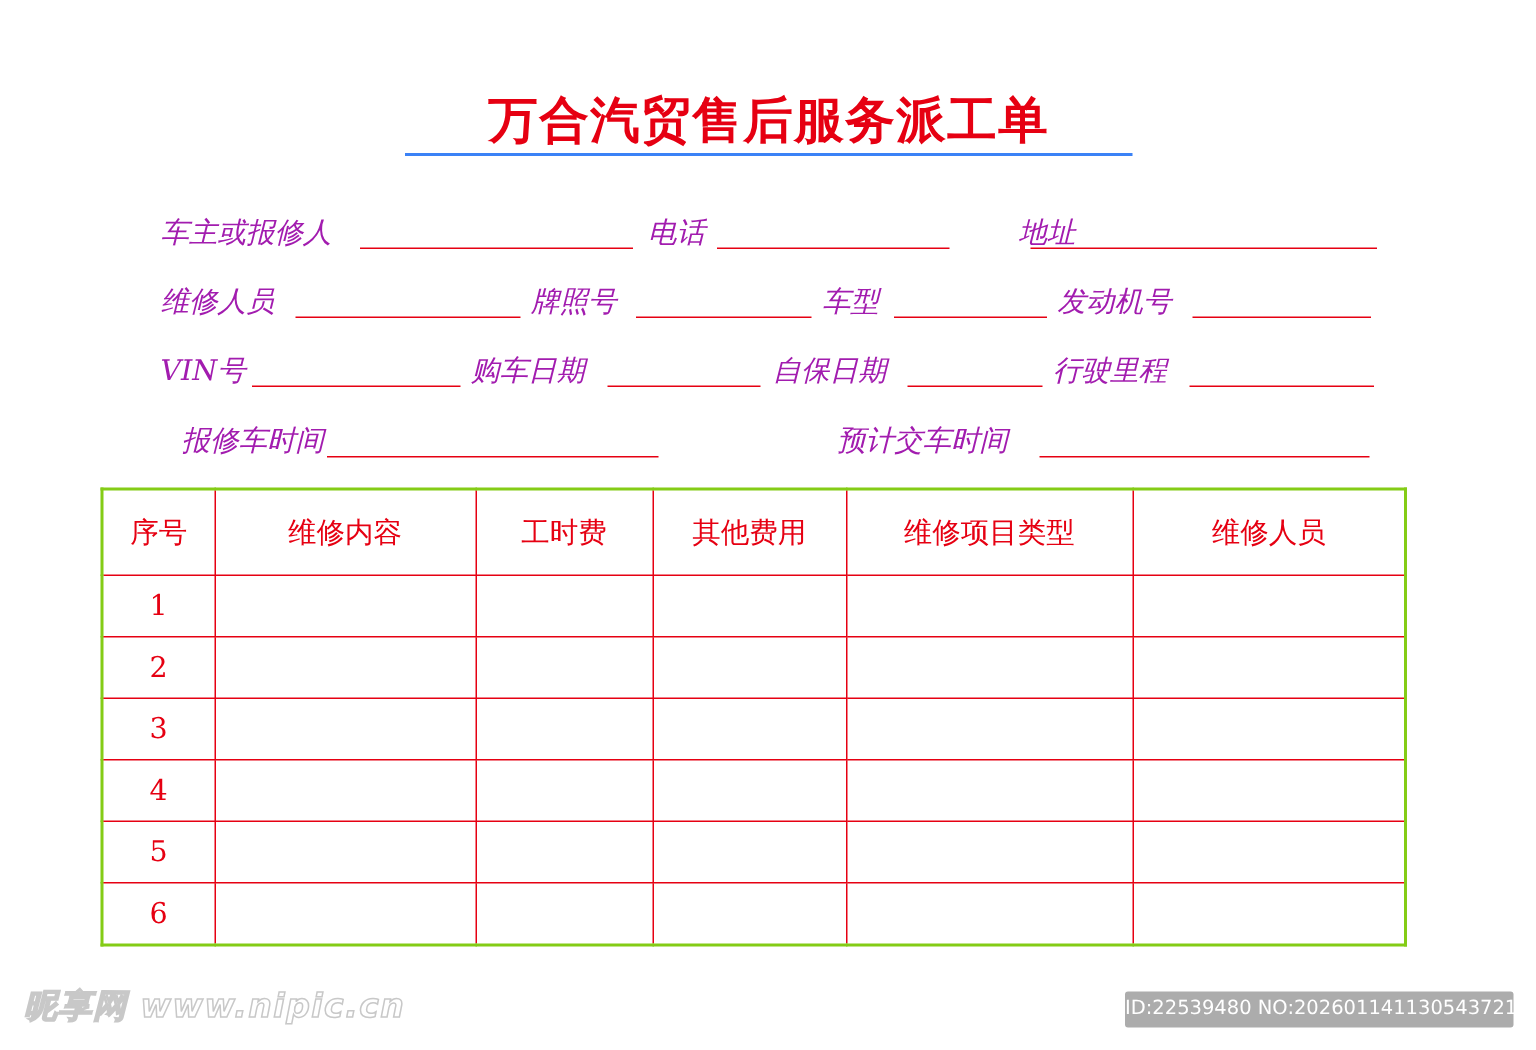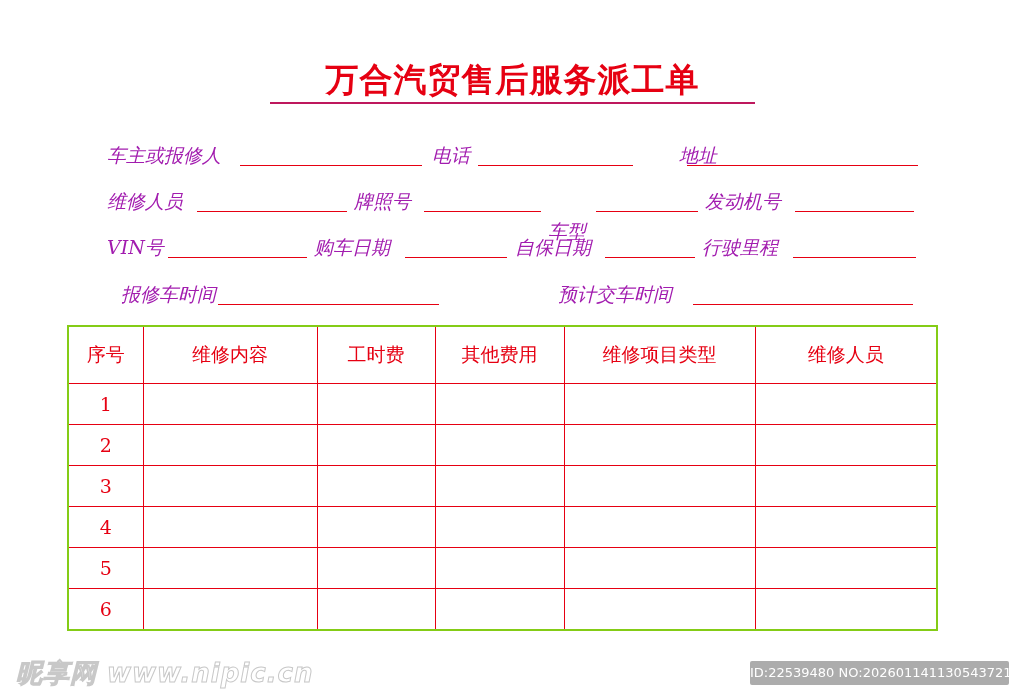--- a/index.html
+++ b/index.html
@@ -1,30 +1,30 @@
 <!DOCTYPE html>
 <html><head>
 <meta charset="utf-8">
 <style>
   html, body { margin:0; padding:0; }
   body { width:1024px; height:700px; background:#ffffff; position:relative; overflow:hidden;
          font-family:"DejaVu Sans", sans-serif; color:#e60012; }
-  .title { position:absolute; left:270px; top:58px; width:485px; height:44px; border-bottom:2px solid #be185d;
+  .title { position:absolute; left:270px; top:58px; width:485px; height:44px; border-bottom:2px solid #3b82f6;
            text-align:center; font-family:"DejaVu Serif", serif; font-weight:bold; font-size:33px;
            letter-spacing:1px; line-height:44px; color:#e60012; }
   .row { position:absolute; left:0; height:26px; font-size:19px; }
   .lbl { position:absolute; top:0; white-space:nowrap; line-height:26px; color:#a21caf;font-style:italic; }
   .blank { position:absolute; top:23px; height:0; border-bottom:1.5px solid #e60012; }
   table.t { position:absolute; left:67px; top:325px; border-collapse:collapse; table-layout:fixed;
             border:2px solid #84cc16; }
   table.t td, table.t th { border:1.5px solid #e60012; padding:0; text-align:center; vertical-align:middle;
             color:#e60012; font-weight:normal; }
   table.t th { height:56px; font-size:19px; }
   table.t td { height:40px; font-size:19px; font-family:"DejaVu Serif", serif; }
-  .wm { position:absolute; left:16px; top:656px; font-size:26px; font-weight:bold; font-style:italic;
+  .wm { position:absolute; left:16px; top:656px; font-size:22px; font-weight:bold; font-style:italic;
         color:#ffffff; -webkit-text-stroke:1px #c8c8c8; letter-spacing:1px; }
   .id { position:absolute; left:750px; top:661px; width:259px; height:24px; background:#acacac; border-radius:2px;
         color:#ffffff; font-size:13px; line-height:24px; text-align:center; white-space:nowrap; }
 </style>
 </head>
 <body>
 
 <div class="title">万合汽贸售后服务派工单</div>
 
 <div class="row" style="top:142px;">
@@ -34,21 +34,21 @@
   <span class="blank" style="left:478px;width:155px;"></span>
   <span class="lbl" style="left:640px;margin-left:39px;">地址</span>
   <span class="blank" style="left:687px;width:231px;"></span>
 </div>
 
 <div class="row" style="top:188px;">
   <span class="lbl" style="left:107px;">维修人员</span>
   <span class="blank" style="left:197px;width:150px;"></span>
   <span class="lbl" style="left:354px;">牌照号</span>
   <span class="blank" style="left:424px;width:117px;"></span>
-  <span class="lbl" style="left:548px;margin-top:30px;">车型</span>
+  <span class="lbl" style="left:548px;">车型</span>
   <span class="blank" style="left:596px;width:102px;"></span>
   <span class="lbl" style="left:705px;">发动机号</span>
   <span class="blank" style="left:795px;width:119px;"></span>
 </div>
 
 <div class="row" style="top:234px;">
   <span class="lbl" style="left:107px;font-family:'DejaVu Serif',serif;">VIN号</span>
   <span class="blank" style="left:168px;width:139px;"></span>
   <span class="lbl" style="left:314px;">购车日期</span>
   <span class="blank" style="left:405px;width:102px;"></span>

